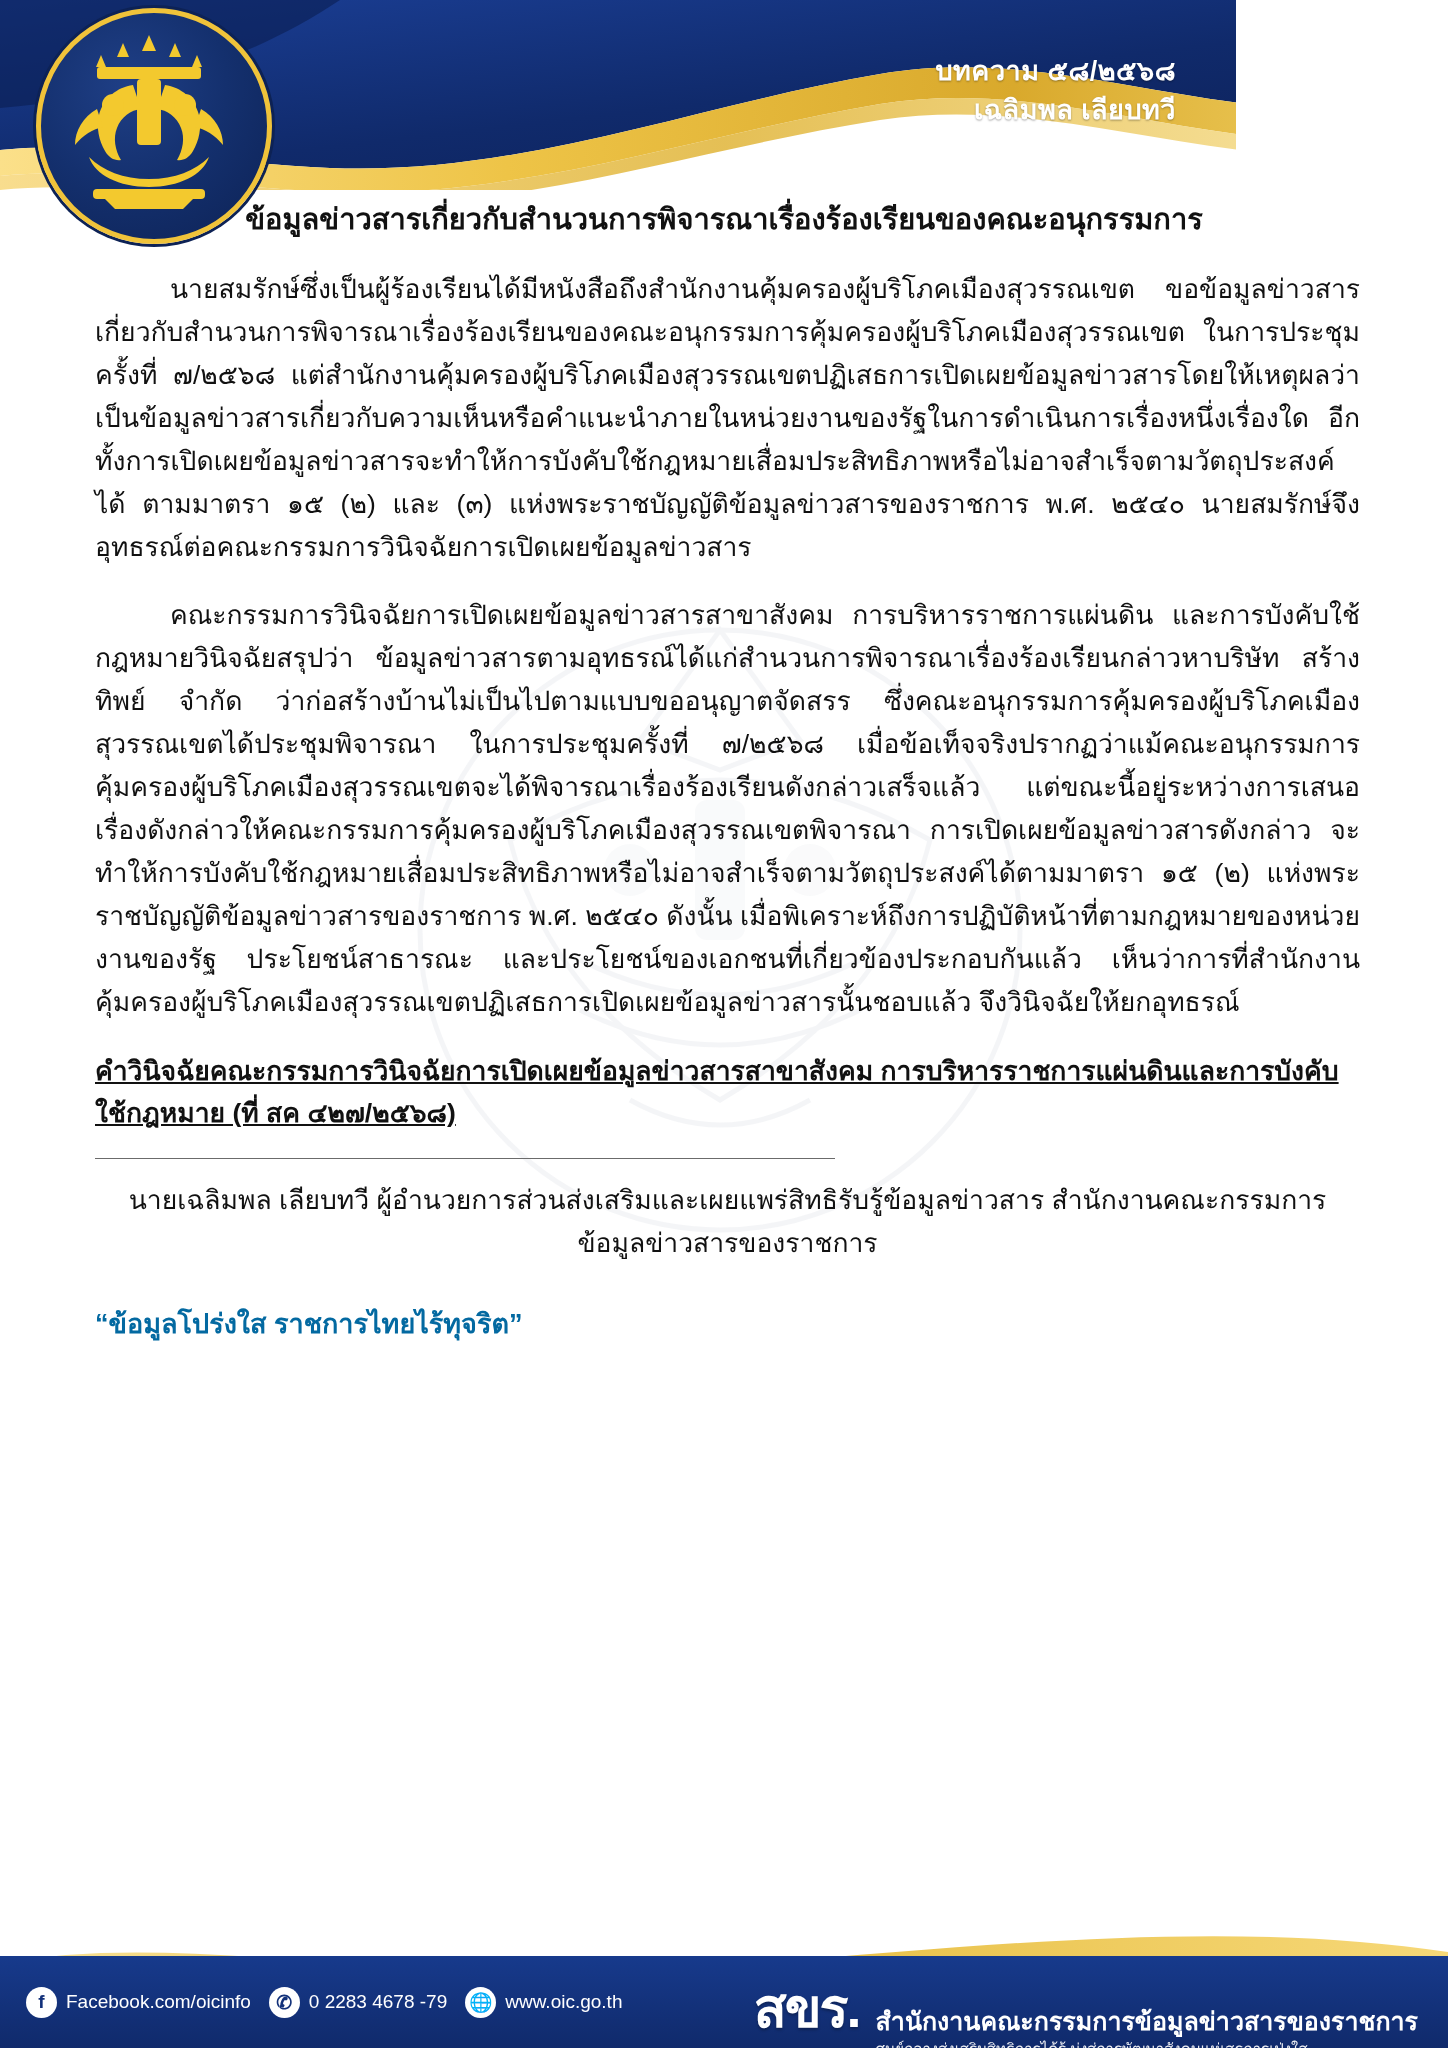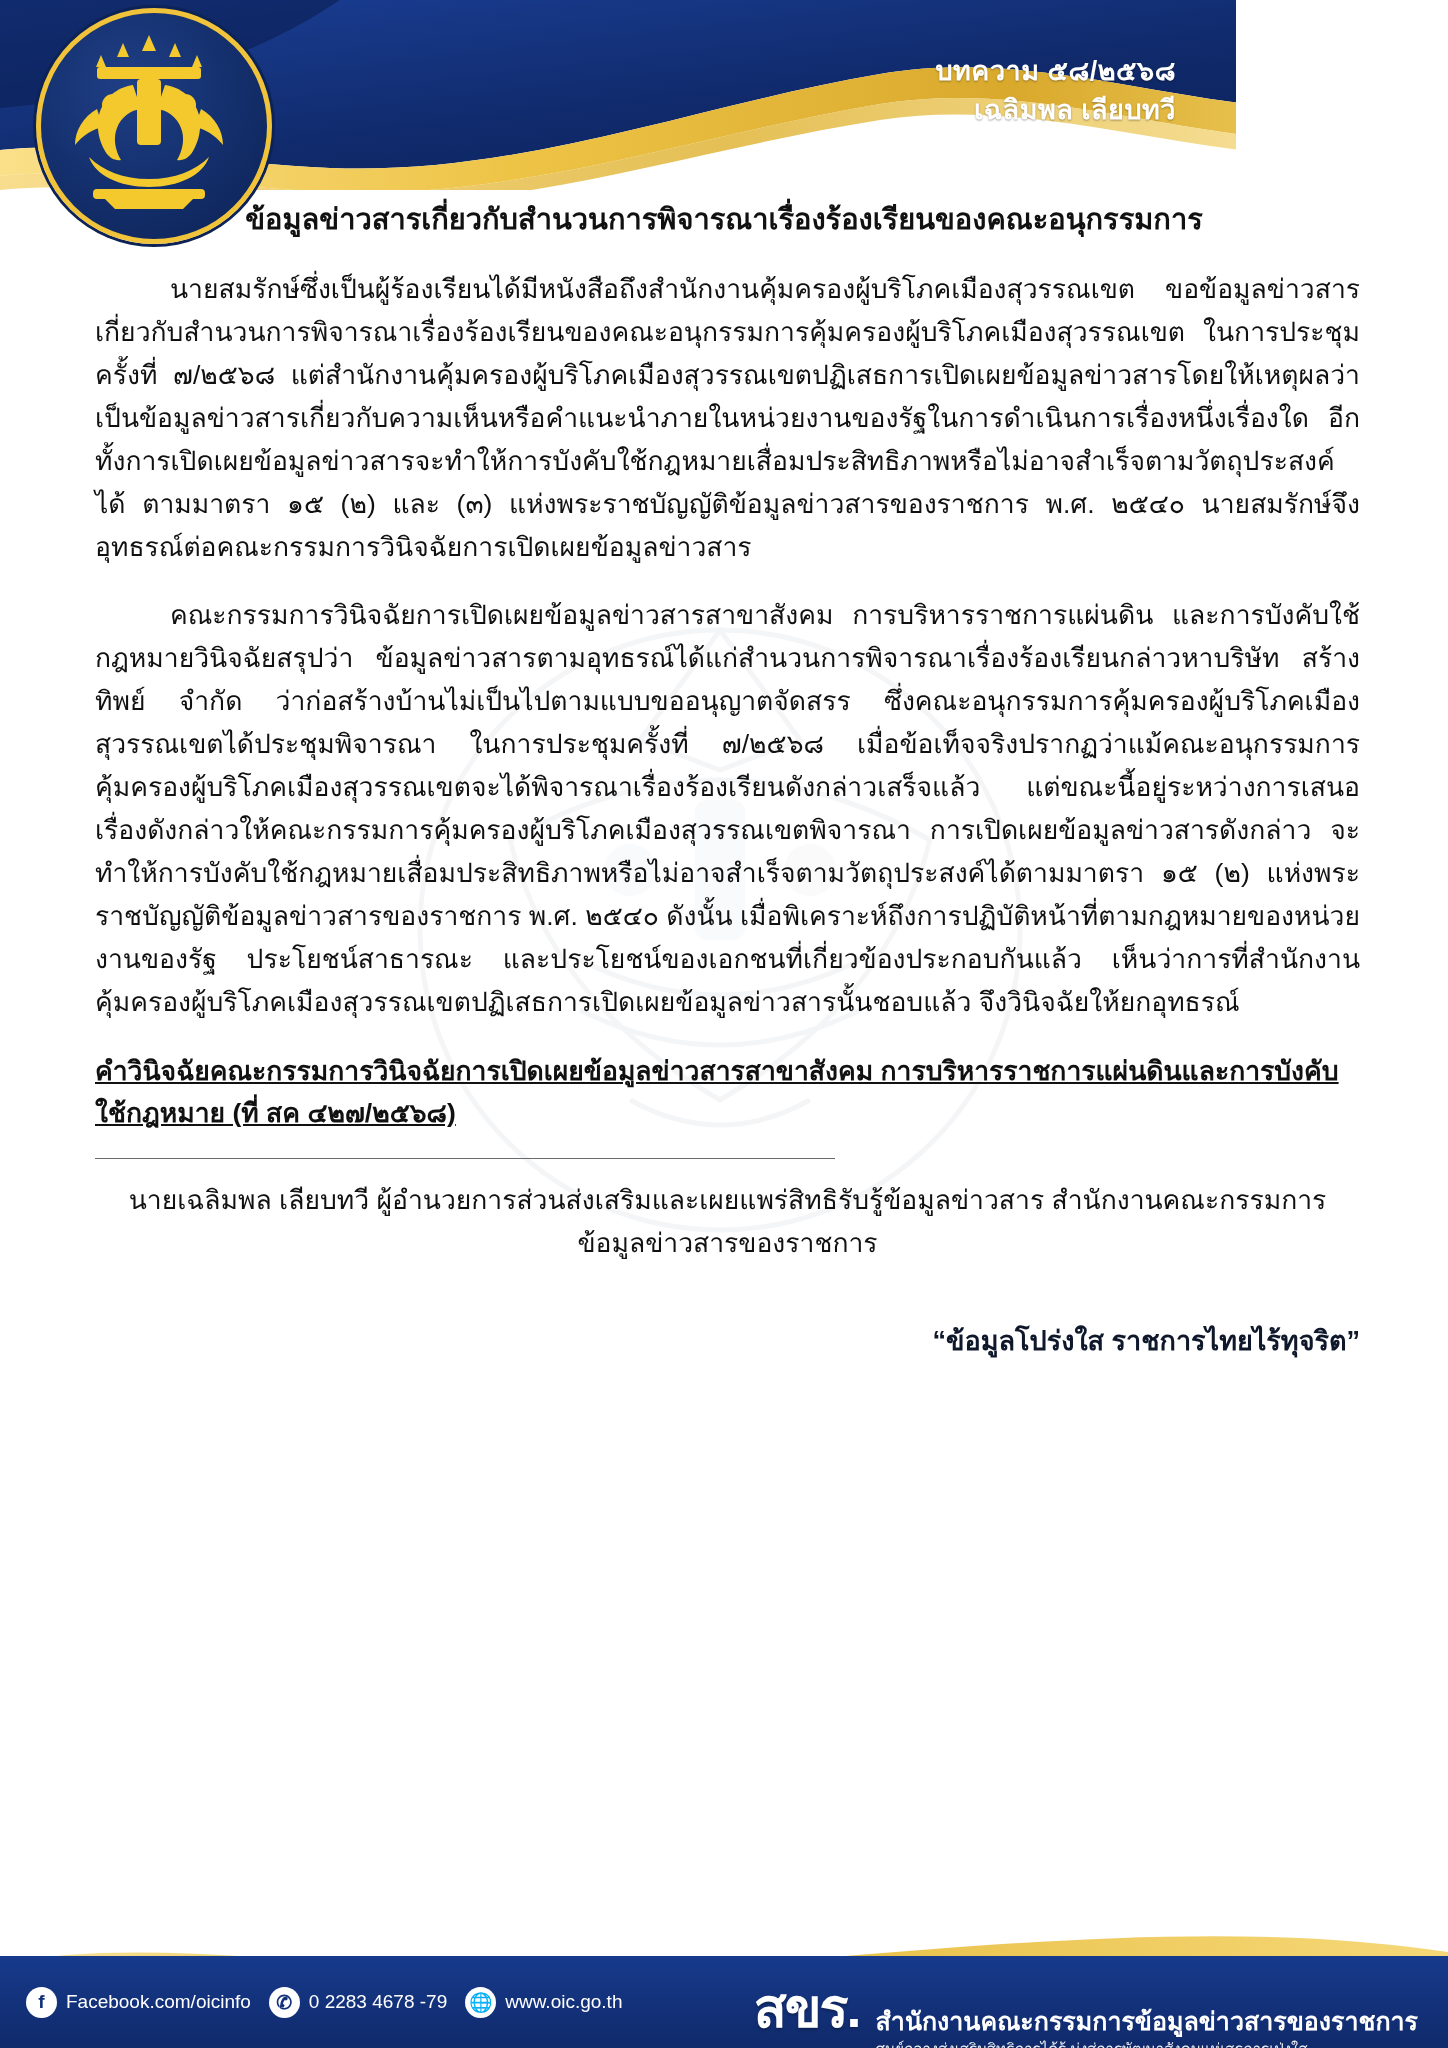--- a/index.html
+++ b/index.html
@@ -113,25 +113,25 @@
     margin: 2px 0 20px 0;
   }
   p.closing {
     margin: 0;
     font-size: 26.5px;
     line-height: 1.62;
     text-indent: 0;
     text-align: center;
   }
   .slogan {
-    margin-top: 54px;
-    text-align: right;
+    margin-top: 37px;
+    text-align: left;
     font-size: 27px;
     font-weight: bold;
-    color: #0f172a;
+    color: #0369a1;
   }
 
   
   .bottom-banner {
     position: absolute;
     left: 0;
     bottom: 0;
     width: 1448px;
     height: 150px;
     overflow: hidden;

